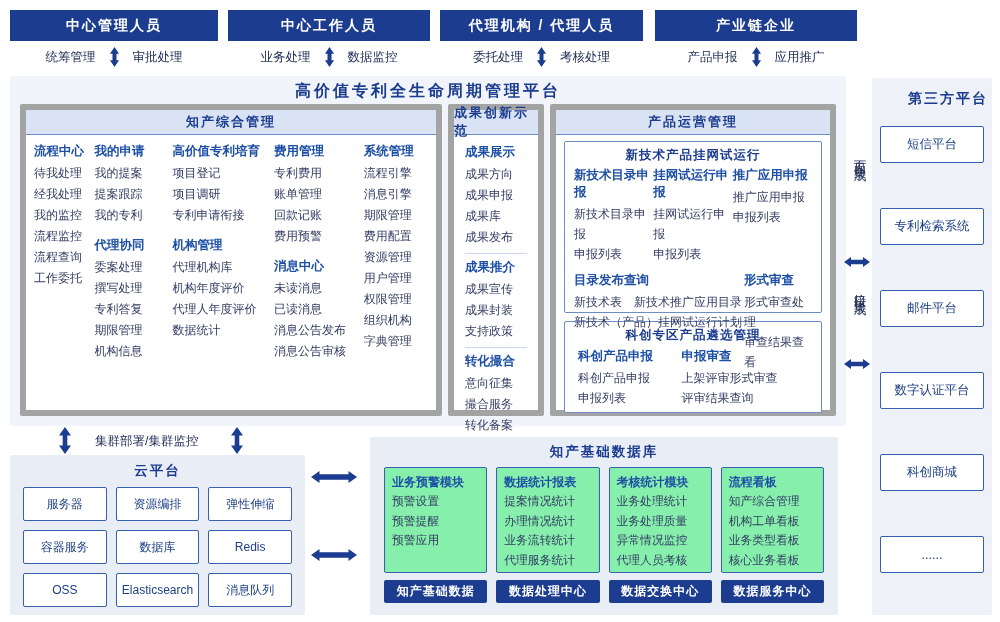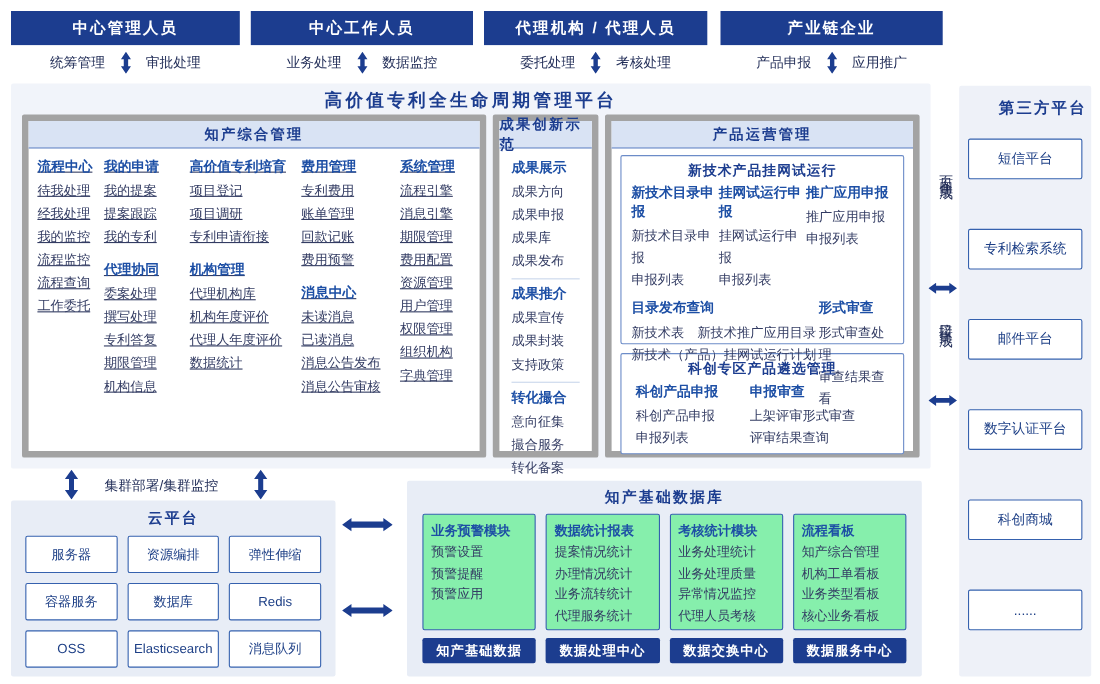--- a/index.html
+++ b/index.html
@@ -48,21 +48,21 @@
     height:25px; background:#d9e3f4; color:#1c3d8f;
     font-size:13px; font-weight:bold; letter-spacing:2px;
     display:flex; align-items:center; justify-content:center;
     border-bottom:1px solid #6c8cc8;
   }
   .grp-title { font-size:12.5px; font-weight:bold; color:#1d4fa5; line-height:21px; margin-bottom:1px; }
   .item { font-size:12px; color:#333c63; line-height:21px; }
   .mt { margin-top:9px; }
 
   
-  .ip-body { display:flex; padding:6px 8px;text-decoration:underline; }
+  .ip-body { display:flex; padding:6px 8px; }
   .ip-col.c1 { width:62px; }
   .ip-col.c2 { width:80px; }
   .ip-col.c3 { width:104px; }
   .ip-col.c4 { width:92px; }
   .ip-col.c5 { width:66px; }
 
   
   .ach-body { padding:4px 11px; }
   .ach-grp { padding:3px 0 5px; }
   .ach-grp + .ach-grp { border-top:1px solid #c9d6ec; }

